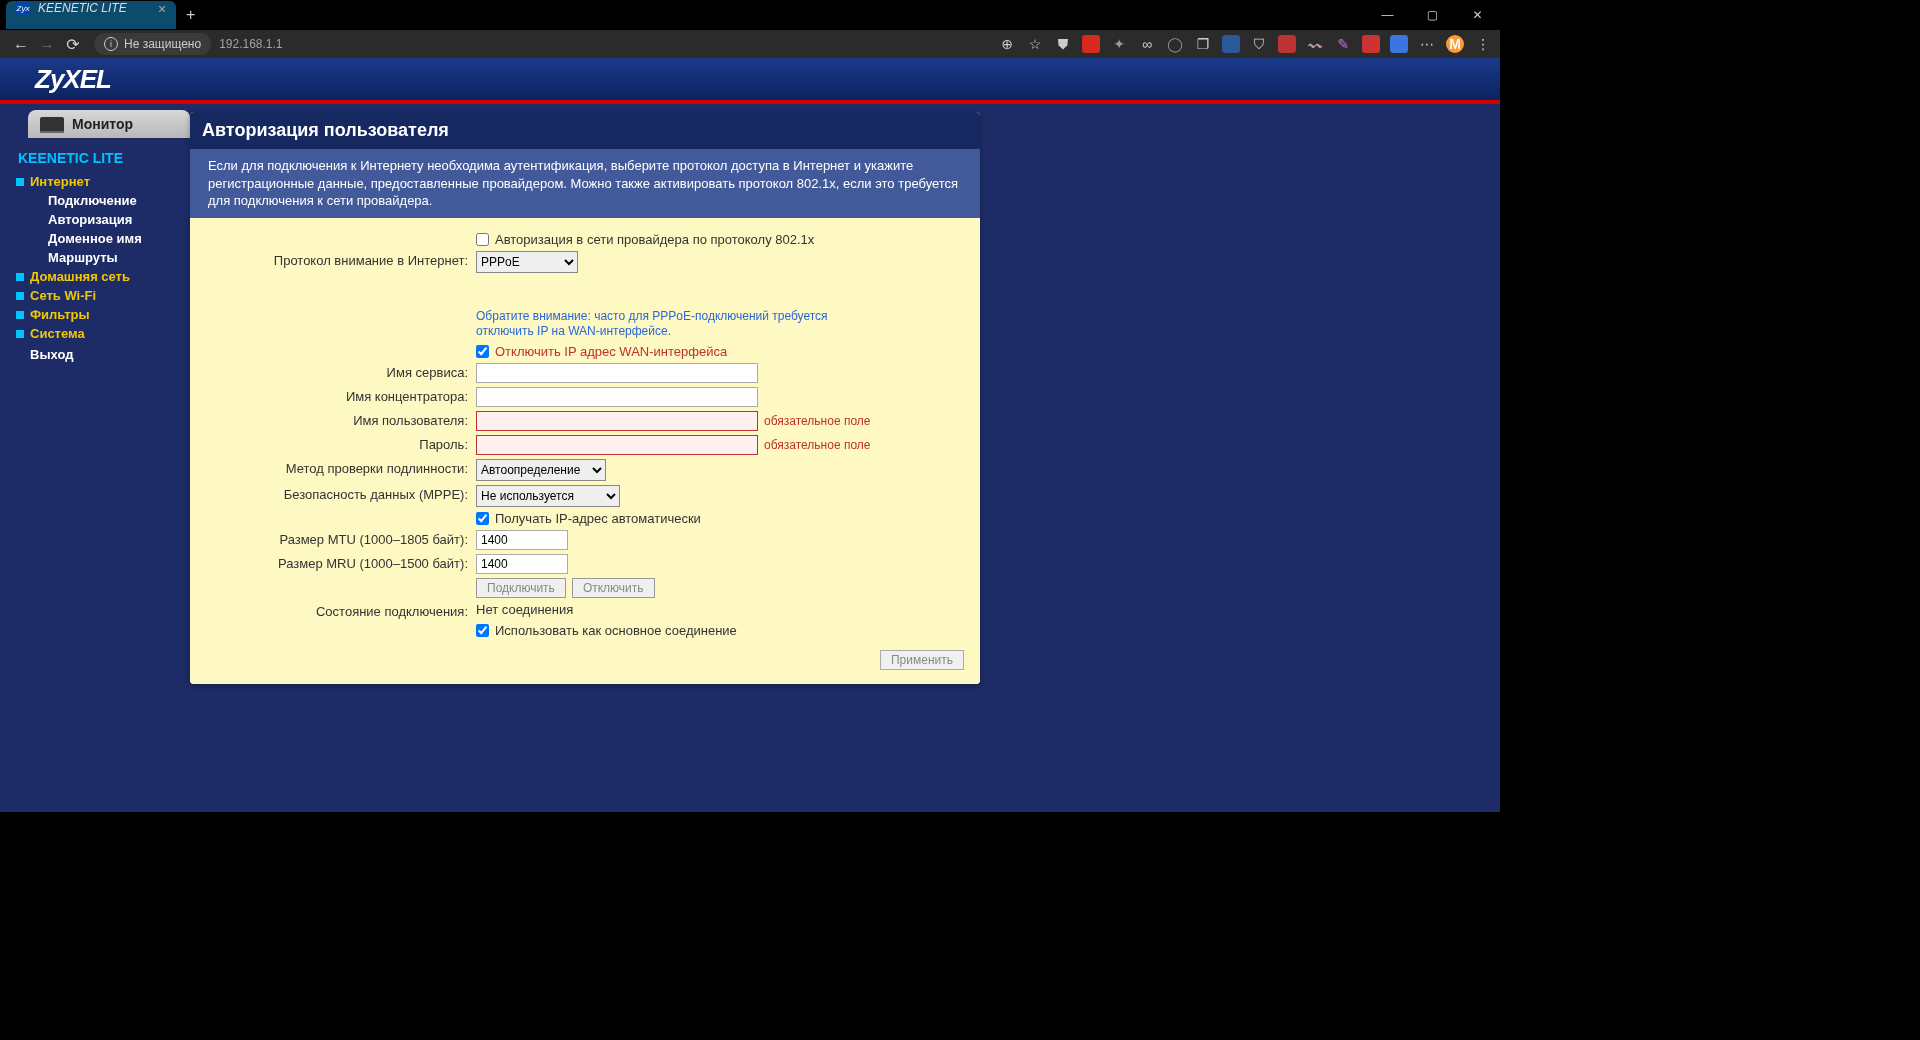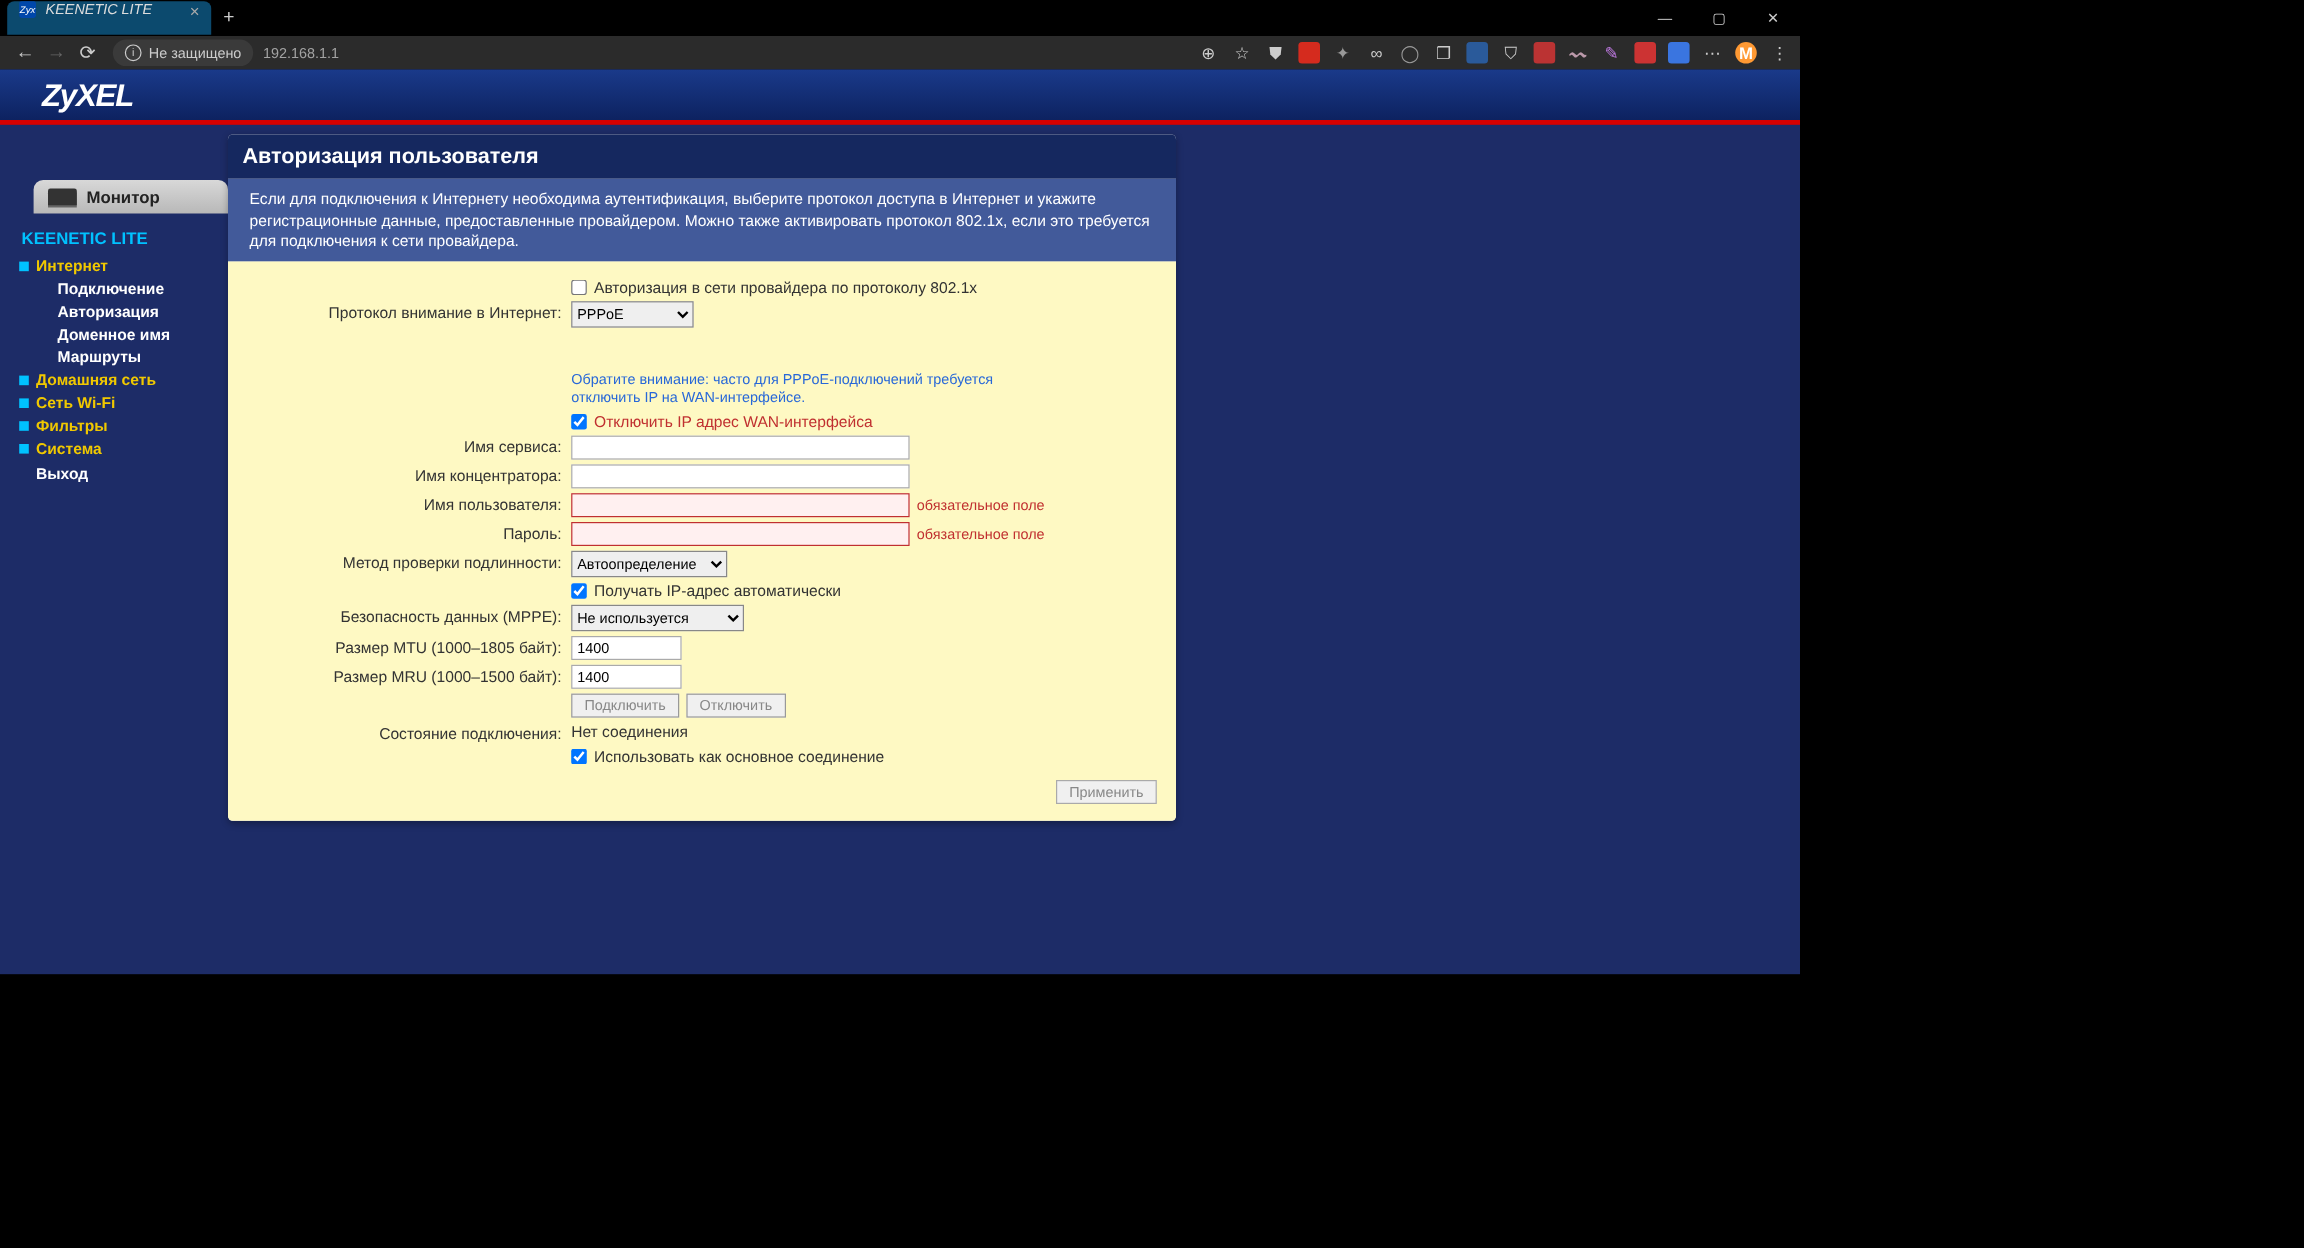--- a/index.html
+++ b/index.html
@@ -24,21 +24,21 @@
 .exticons span { width: 18px; height: 18px; display: inline-flex; align-items: center; justify-content: center; font-size: 14px; }
 .ext-badge { width: 16px; height: 16px; border-radius: 3px; display:inline-block; }
 .avatar { width: 20px; height: 20px; background: #ff9933; color: #fff; border-radius: 50%; display: inline-flex; align-items: center; justify-content: center; font-size: 11px; font-weight: bold; }
 
 
 .page { background: #1d2c67; height: calc(812px - 58px); }
 .brandbar { height: 46px; background: linear-gradient(#1a3a8a, #0d2260); display: flex; align-items: center; padding-left: 35px; border-bottom: 4px solid #d60000; }
 .brandbar .logo { color: #fff; font-weight: bold; font-style: italic; font-size: 26px; letter-spacing: -1px; }
 
 .layout { display: flex; height: calc(100% - 50px); }
-.side { width: 190px; padding: 6px 0 0 0; color: #fff; margin-top: 40px; }
+.side { width: 190px; padding: 6px 0 0 0; color: #fff; }
 .monitor-tab { background: linear-gradient(#d8d8d8, #b8b8b8); color: #222; font-weight: bold; padding: 6px 12px; border-radius: 8px 8px 0 0; margin: 0 0 6px 28px; display: flex; align-items: center; font-size: 14px; }
 .monitor-tab .micon { width: 24px; height: 14px; background: #333; border-radius: 2px 2px 0 0; margin-right: 8px; display:inline-block; position:relative; box-shadow: 0 2px 0 #666; }
 .tree { padding: 2px 10px 0 18px; font-size: 13px; }
 .tree .title { color: #00c2ff; font-weight: bold; margin: 4px 0 6px 0; font-size: 14px; }
 .tree .item { padding: 2px 0 2px 12px; color: #f0c800; font-weight: bold; position: relative; }
 .tree .item::before { content: ""; width: 8px; height: 8px; background: #00c2ff; position: absolute; left: -2px; top: 6px; }
 .tree .sub { padding-left: 30px; }
 .tree .subitem { color: #fff; font-weight: bold; padding: 2px 0; }
 .tree .exit { color: #fff; font-weight: bold; padding: 4px 0 4px 12px; }
 
@@ -207,37 +207,37 @@
           <div class="form-row">
             <span class="lbl">Метод проверки подлинности:</span>
             <span class="fld">
               <select style="width:130px">
                 <option>Автоопределение</option>
               </select>
             </span>
           </div>
 
           <div class="form-row">
-            <span class="lbl"></span>
-            <span class="fld">
-              <input type="checkbox" checked="" style="">
-              <span>Получать IP-адрес автоматически</span>
-            </span>
-          </div>
-
-          <div class="form-row">
             <span class="lbl">Безопасность данных (MPPE):</span>
             <span class="fld">
               <select style="width:144px">
                 <option>Не используется</option>
               </select>
             </span>
           </div>
 
           <div class="form-row">
+            <span class="lbl"></span>
+            <span class="fld">
+              <input type="checkbox" checked="" style="">
+              <span>Получать IP-адрес автоматически</span>
+            </span>
+          </div>
+
+          <div class="form-row">
             <span class="lbl">Размер MTU (1000–1805 байт):</span>
             <span class="fld">
                 <input type="text" style="width: 92px;" value="1400">
               </span>
           </div>
 
           <div class="form-row">
             <span class="lbl">Размер MRU (1000–1500 байт):</span>
             <span class="fld">
                 <input type="text" style="width: 92px;" value="1400">

